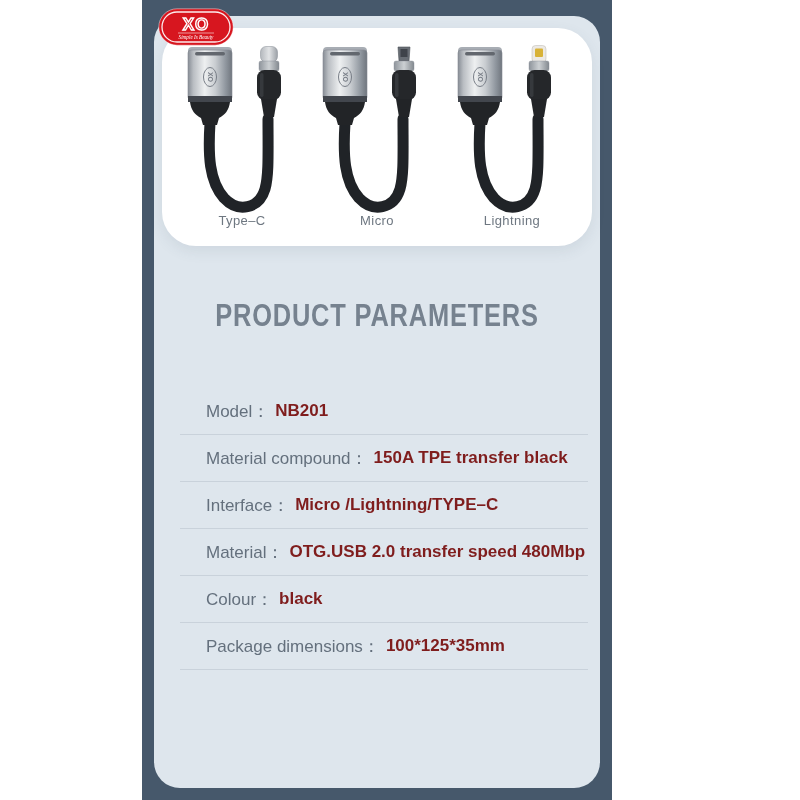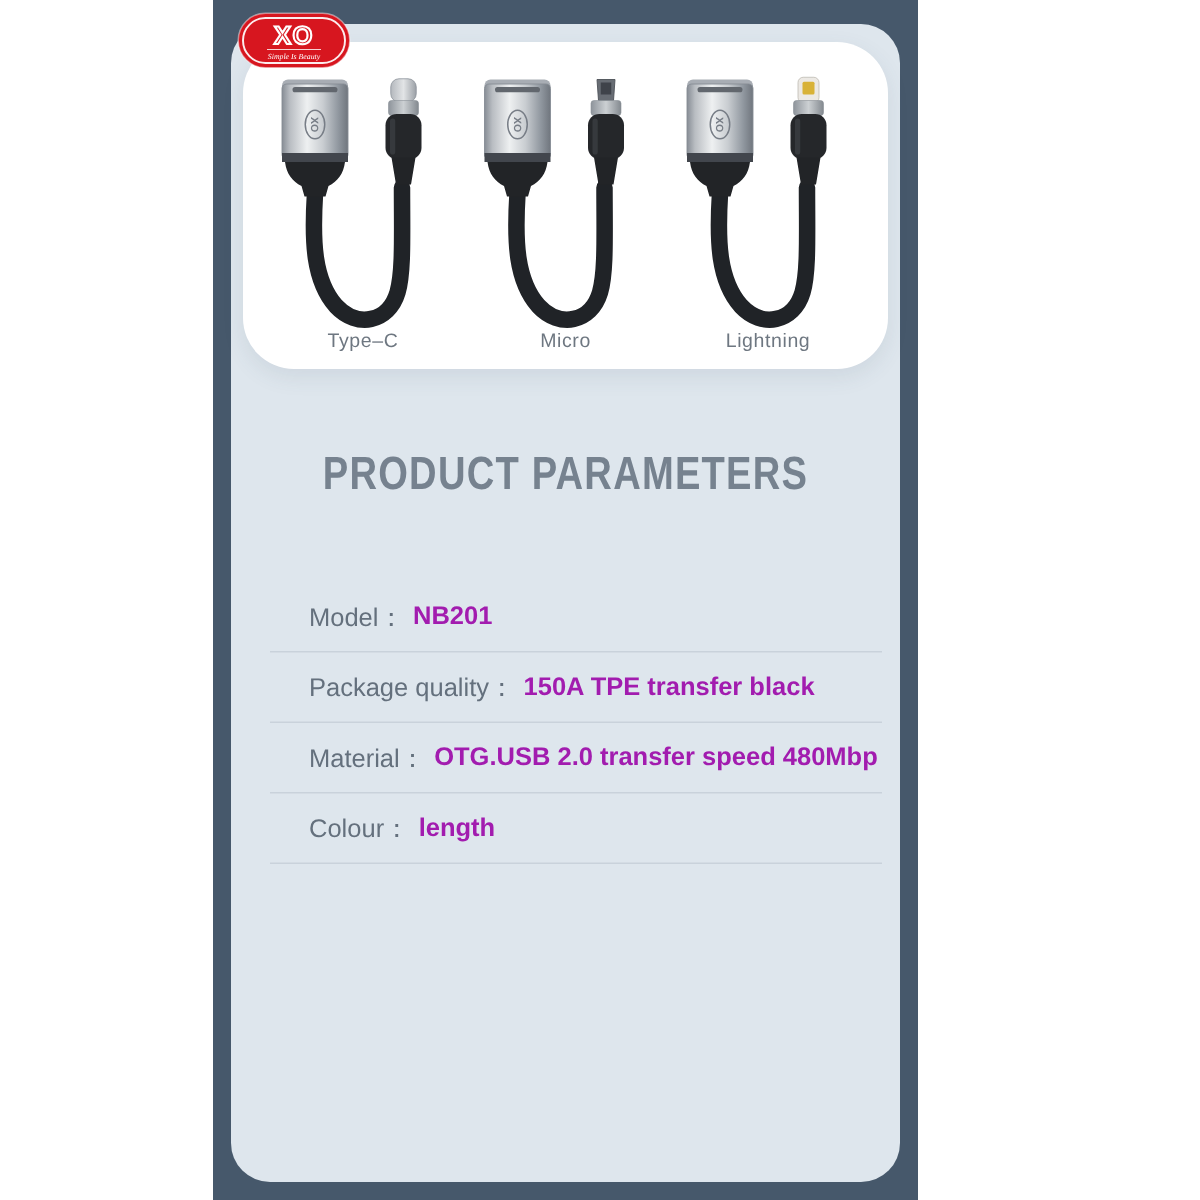--- a/index.html
+++ b/index.html
@@ -16,21 +16,21 @@
   .panel {
     position: absolute; left: 12px; right: 12px; top: 16px; bottom: 12px;
     background: #dee6ed; border-radius: 26px;
   }
   .photo-card {
     position: absolute; left: 8px; right: 8px; top: 12px; height: 218px;
     background: #ffffff; border-radius: 34px;
     box-shadow: 0 5px 14px rgba(70,88,107,0.10);
   }
   .cables {
-    display: flex; justify-content: space-between; align-items: flex-end;
+    display: flex; justify-content: space-between; align-items: center;
     height: 100%; padding: 8px 14px 10px 14px;
   }
   .cable-figure {
     width: 132px; display: flex; flex-direction: column; align-items: center;
     justify-content: space-between;
   }
   .cable-figure svg { width: 128px; height: 170px; display: block; }
   .cable-label {
     font-size: 13px; color: #6e7781; letter-spacing: 0.4px; padding-bottom: 2px;
   }
@@ -50,21 +50,21 @@
   }
   .params {
     position: absolute; top: 372px; left: 26px; right: 12px;
   }
   .param-row {
     height: 47px; display: flex; align-items: center;
     border-bottom: 1px solid #c9d2db;
     padding-left: 26px; font-size: 17px;
   }
   .param-label { color: #64707d; font-weight: normal; }
-  .param-value { color: #a21caf; font-weight: bold; margin-left: 6px; }
+  .param-value { color: #7f1d1d; font-weight: bold; margin-left: 6px; }
 </style>
 </head>
 <body>
 
 <div class="page">
   <div class="frame">
     <div class="panel">
 
       <div class="photo-card">
         <div class="cables">
@@ -244,36 +244,44 @@
 
       <div class="params">
 
           <div class="param-row">
             <span class="param-label">Model：</span>
             <span class="param-value">NB201</span>
           </div>
 
 
           <div class="param-row">
-            <span class="param-label">Package quality：</span>
+            <span class="param-label">Material compound：</span>
             <span class="param-value">150A TPE transfer black</span>
           </div>
 
+          <div class="param-row">
+            <span class="param-label">Interface：</span>
+            <span class="param-value">Micro /Lightning/TYPE–C</span>
+          </div>
 
           <div class="param-row">
             <span class="param-label">Material：</span>
             <span class="param-value">OTG.USB 2.0 transfer speed 480Mbp</span>
           </div>
 
           <div class="param-row">
             <span class="param-label">Colour：</span>
-            <span class="param-value">length</span>
-          </div>
-
-
+            <span class="param-value">black</span>
+          </div>
+
+
+          <div class="param-row">
+            <span class="param-label">Package dimensions：</span>
+            <span class="param-value">100*125*35mm</span>
+          </div>
 
       </div>
 
     </div>
 
     <svg class="xo-logo" viewBox="0 0 76 38">
       <rect x="0.8" y="0.8" width="74.4" height="36.4" rx="18.2" fill="#d7161f" stroke="#ffffff" stroke-opacity="0.45" stroke-width="1"></rect>
       <rect x="4" y="4" width="68" height="30" rx="15" fill="none" stroke="#ffffff" stroke-width="1.3" opacity="0.92"></rect>
       <text x="38" y="21.5" text-anchor="middle" font-size="17" font-weight="bold" letter-spacing="1" fill="none" stroke="#ffffff" stroke-width="1.4" font-family="Liberation Sans, sans-serif">XO</text>
       <line x1="20" y1="25" x2="56" y2="25" stroke="#ffffff" stroke-width="0.7" opacity="0.8"></line>

